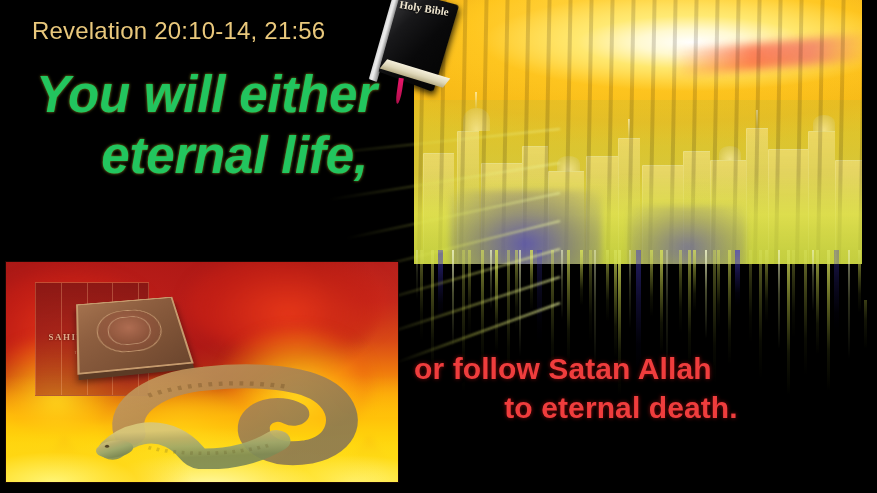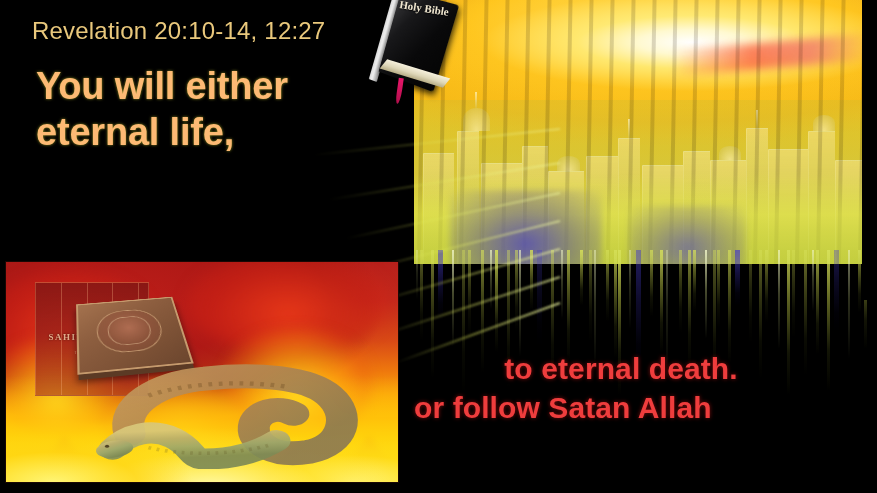--- a/index.html
+++ b/index.html
@@ -242,29 +242,30 @@
     letter-spacing:.2px;
     white-space:nowrap;
     text-shadow:0 1px 2px rgba(0,0,0,.9);
   }
   #yellow-block{
     position:absolute;
     left:36px; top:64px;
     width:360px;
   }
   #yellow-block .yl{
-    font-size:38px;
+    font-size:51px;
     font-weight:700;
-    color:#fdba74;
+    color:#22c55e;
     line-height:1.20;
     letter-spacing:-.2px;
     text-shadow:0 0 3px rgba(255,255,60,.55), 0 2px 3px rgba(0,0,0,.85);
     white-space:nowrap;
-  }
-  #yellow-block .yl.l3{ text-align:left; padding-right:28px; }
+    font-style:italic;
+  }
+  #yellow-block .yl.l3{ text-align:right; padding-right:28px; }
 
   #red-block{
     position:absolute;
     left:410px; top:349px;
     width:462px;
   }
   #red-block .rl{
     font-size:30px;
     font-weight:700;
     color:#ef3d3d;
@@ -488,30 +489,30 @@
       <path d="M22,172 C38,150 64,142 86,156 C108,170 104,186 120,186 C150,186 176,176 196,160" fill="none" stroke="url(#snakeSkin)" stroke-width="30" stroke-linecap="round" opacity="0.92"></path>
 
       <ellipse cx="24" cy="172" rx="20" ry="12" fill="url(#snakeSkin)" opacity="0.95" transform="rotate(-12 24 172)"></ellipse>
       <circle cx="16" cy="168" r="2.2" fill="#3a2c15" opacity=".8"></circle>
 
       <path d="M60,96 C100,78 160,74 210,84" fill="none" stroke="rgba(90,60,25,.28)" stroke-width="6" stroke-dasharray="4 7"></path>
       <path d="M60,170 C100,182 150,180 190,166" fill="none" stroke="rgba(90,80,30,.22)" stroke-width="5" stroke-dasharray="3 6"></path>
     </svg>
   </div>
 
-  <div id="ref-text">Revelation 20:10-14, 12:27</div>
+  <div id="ref-text">Revelation 20:10-14, 21:56</div>
 
   <div id="yellow-block">
     <div class="yl l1">You will either</div>
     <div class="yl l3">eternal life,</div>
   </div>
 
   <div id="red-block">
+    <div class="rl r1">or follow Satan Allah</div>
     <div class="rl r2">to eternal death.</div>
-    <div class="rl r1">or follow Satan Allah</div>
   </div>
 
   <div id="bible">
     <div id="bible-edge"></div>
     <div id="bible-cover"></div>
     <div id="bible-pages"></div>
     <div id="bible-title">Holy Bible</div>
     <div id="bible-ribbon"></div>
   </div>
 

